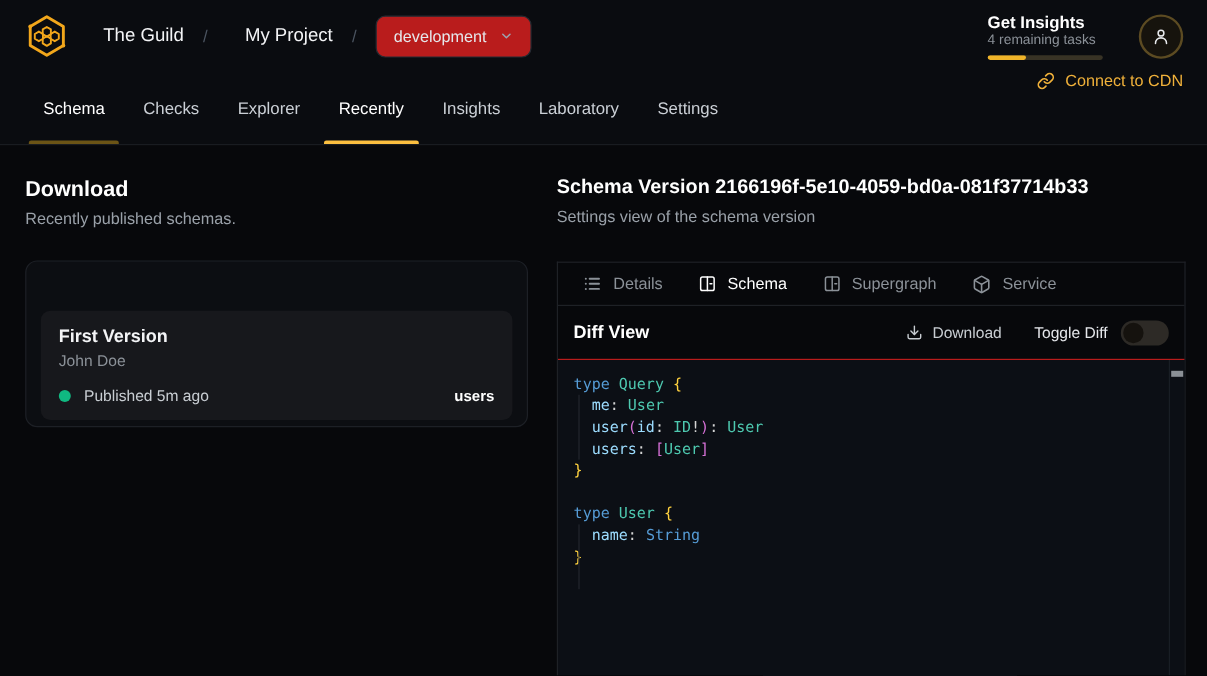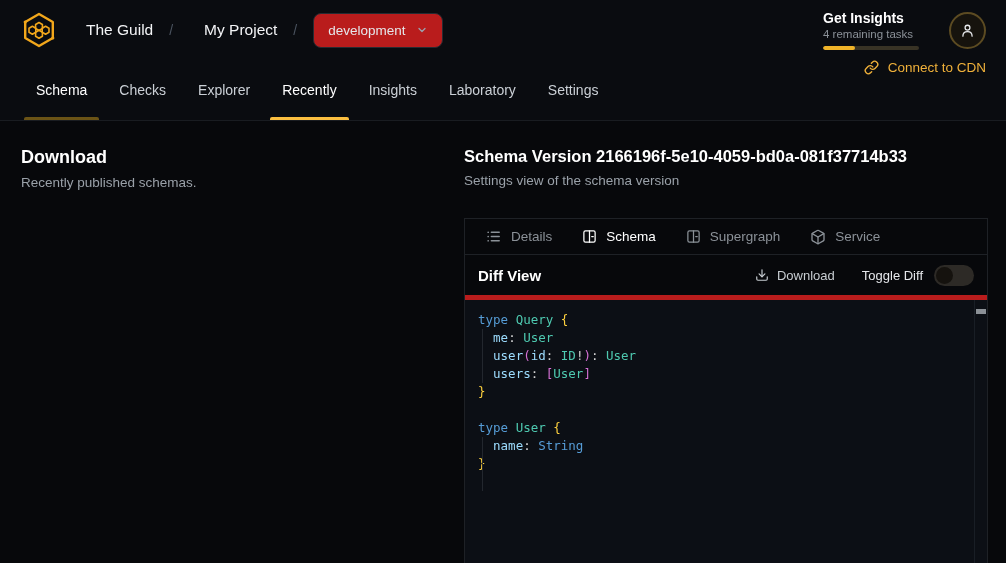--- a/index.html
+++ b/index.html
@@ -78,21 +78,21 @@
   .rc-title { font-size:16.5px; font-weight:700; color:#fff; }
   .rc-sub { font-size:13.5px; color:#9aa1a9; margin-top:7px; }
   .detail-panel {
     margin-top:30px; flex:1; display:flex; flex-direction:column;
     border:1px solid #1e2126; border-bottom:none;
   }
   .detail-tabs { height:36px; display:flex; align-items:center; padding:0 20px; gap:30px; border-bottom:1px solid #1e2126; flex:none; }
   .dtab { display:flex; align-items:center; gap:9px; font-size:13.5px; color:#8b9198; cursor:pointer; }
   .dtab.active { color:#fff; }
   .dtab svg { stroke:currentColor; }
-  .diff-header { height:45px; display:flex; align-items:center; padding:0 13px; border-bottom:5px solid #b91c1c; flex:none; }
+  .diff-header { height:45px; display:flex; align-items:center; padding:0 13px; border-bottom:1px solid #b91c1c; flex:none; }
   .diff-title { font-size:15px; font-weight:700; color:#fff; flex:1; }
   .download { display:flex; align-items:center; gap:8px; font-size:13px; color:#c8cdd2; cursor:pointer; }
   .toggle-label { font-size:13px; color:#e5e7eb; margin-left:27px; margin-right:11px; }
   .toggle { width:40px; height:21px; border-radius:11px; background:#2d2a26; position:relative; cursor:pointer; }
   .toggle .knob { position:absolute; left:2px; top:2px; width:17px; height:17px; border-radius:50%; background:#15120e; }
 
   
   .code-area {
     flex:1; background:#0c0f15; position:relative; overflow:hidden;
     font-family:"DejaVu Sans Mono", monospace; font-size:12.5px; line-height:18px;
@@ -200,20 +200,31 @@
     </span>
     <span>Connect to CDN</span>
   </div>
 </nav>
 
 <main class="main">
 
   <section class="left-col">
     <h2 class="panel-title">Download</h2>
     <div class="panel-sub">Recently published schemas.</div>
+    <div class="versions-card">
+      <div class="version-item">
+        <div class="vi-name">First Version</div>
+        <div class="vi-author">John Doe</div>
+        <div class="vi-row">
+          <span class="vi-dot"></span>
+          <span class="vi-status">Published 5m ago</span>
+          <span class="vi-badge">users</span>
+        </div>
+      </div>
+    </div>
   </section>
 
   <section class="right-col">
     <h2 class="rc-title">Schema Version 2166196f-5e10-4059-bd0a-081f37714b33</h2>
     <div class="rc-sub">Settings view of the schema version</div>
 
     <div class="detail-panel">
       <div class="detail-tabs" id="detail-tabs">
           <div class="dtab">
             <span>

